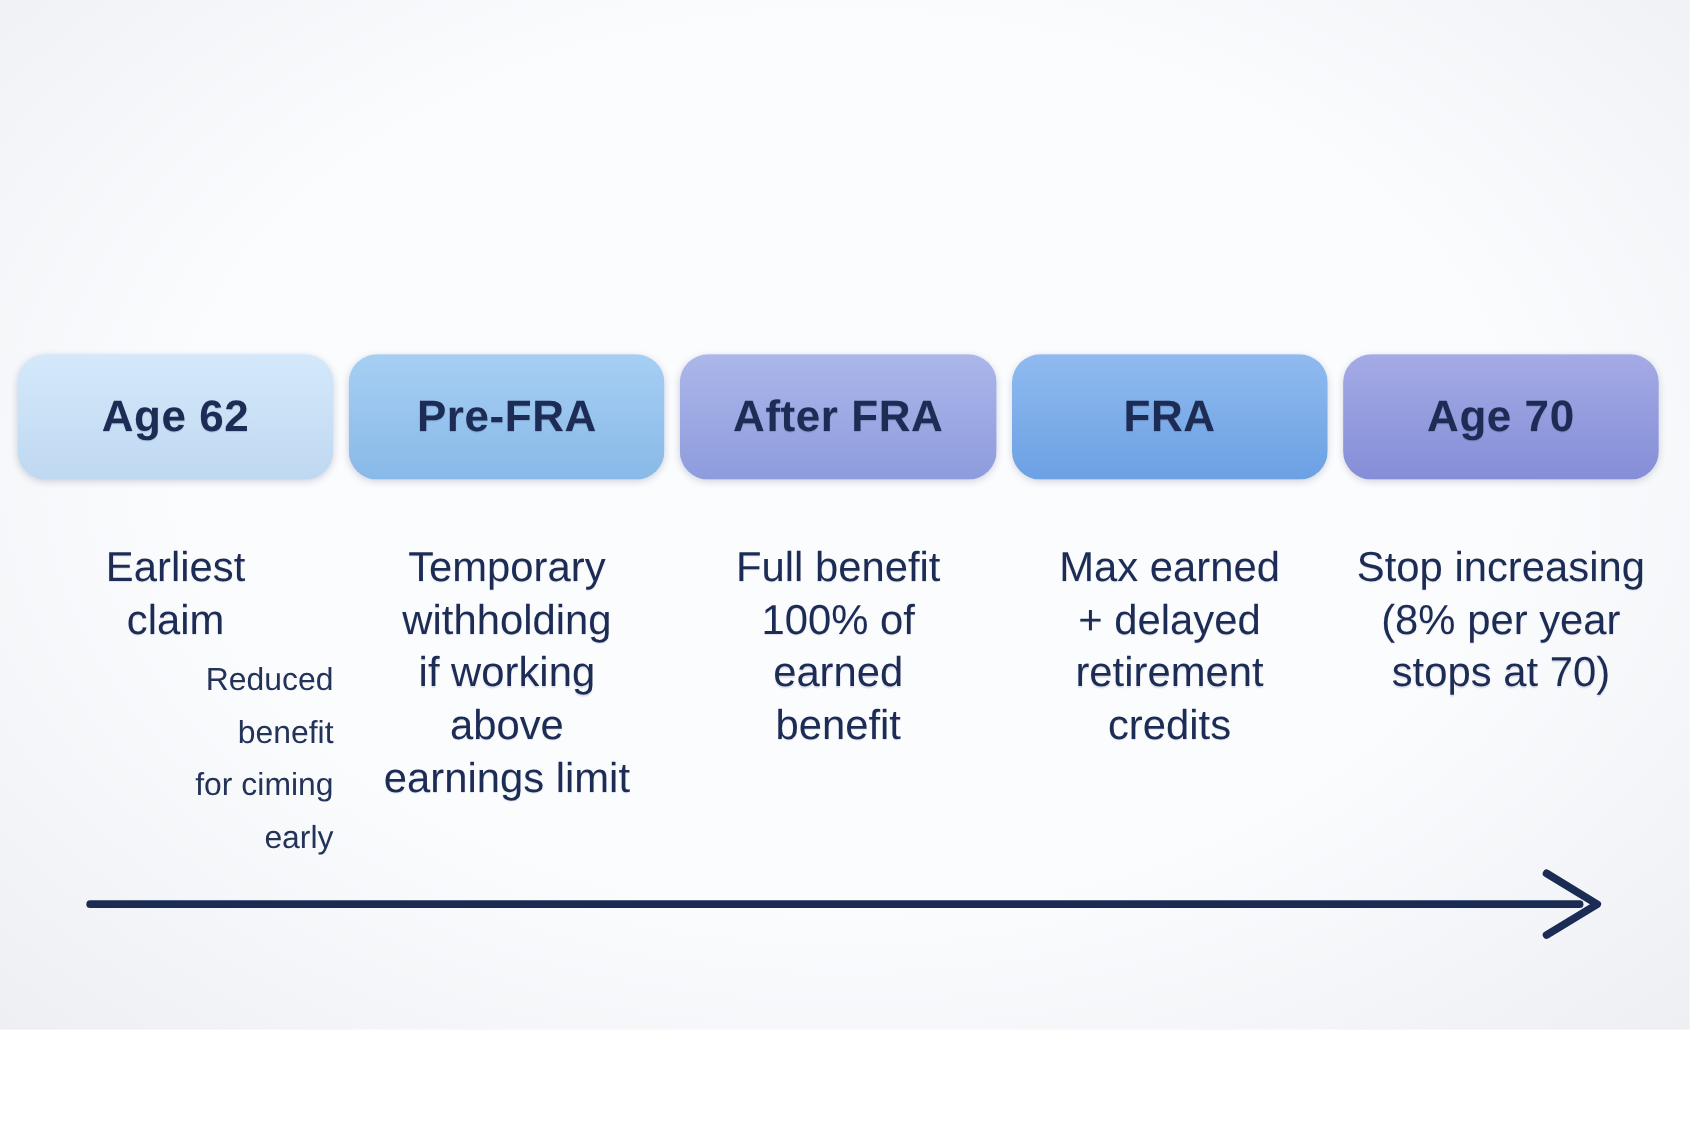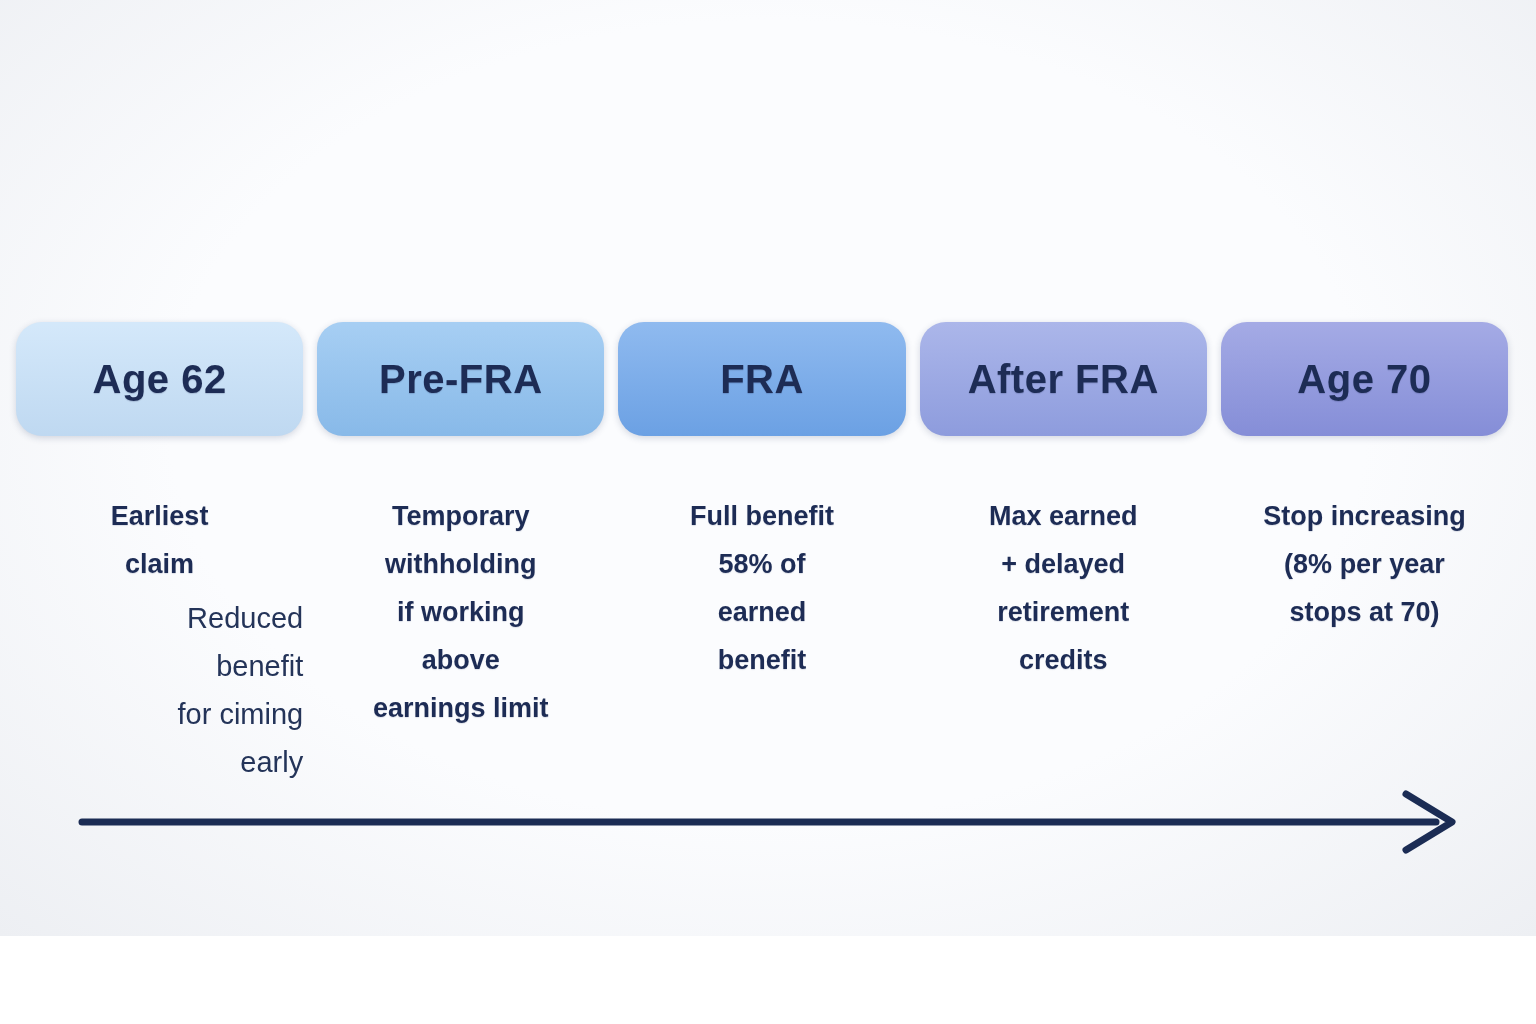--- a/index.html
+++ b/index.html
@@ -48,22 +48,22 @@
     left: 16px;
     right: 28px;
     display: flex;
     gap: 14px;
   }
   .desc-col {
     flex: 1;
     text-align: center;
   }
   .desc-bold {
-    font-size: 27px;
-    font-weight: bold;
+    font-size: 38px;
+    font-weight: normal;
     line-height: 48px;
     white-space: pre-line;
     color: #1d2c55;
     text-shadow: 0 1px 1px rgba(20,35,80,0.12);
   }
   .desc-regular {
     font-size: 29px;
     font-weight: normal;
     line-height: 48px;
     margin-top: 6px;
@@ -84,25 +84,25 @@
 
 <div class="canvas">
 
   <div class="boxes-row">
     <div class="stage-box" style="background-color: rgb(200, 226, 249);">
       <span class="stage-label">Age 62</span>
     </div>
     <div class="stage-box" style="background-color: rgb(142, 193, 240);">
       <span class="stage-label">Pre-FRA</span>
     </div>
+    <div class="stage-box" style="background-color: rgb(148, 162, 228);">
+      <span class="stage-label">After FRA</span>
+    </div>
     <div class="stage-box" style="background-color: rgb(112, 167, 235);">
       <span class="stage-label">FRA</span>
-    </div>
-    <div class="stage-box" style="background-color: rgb(148, 162, 228);">
-      <span class="stage-label">After FRA</span>
     </div>
     <div class="stage-box" style="background-color: rgb(139, 147, 222); align-items: center;">
       <span class="stage-label">Age 70</span>
     </div>
   </div>
 
   <div class="desc-row">
     <div class="desc-col">
       <div class="desc-bold">Earliest
 claim</div>
@@ -113,21 +113,21 @@
     </div>
     <div class="desc-col">
       <div class="desc-bold">Temporary
 withholding
 if working
 above
 earnings limit</div>
     </div>
     <div class="desc-col">
       <div class="desc-bold">Full benefit
-58% of
+100% of
 earned
 benefit</div>
     </div>
     <div class="desc-col">
       <div class="desc-bold">Max earned
 + delayed
 retirement
 credits</div>
     </div>
     <div class="desc-col">

